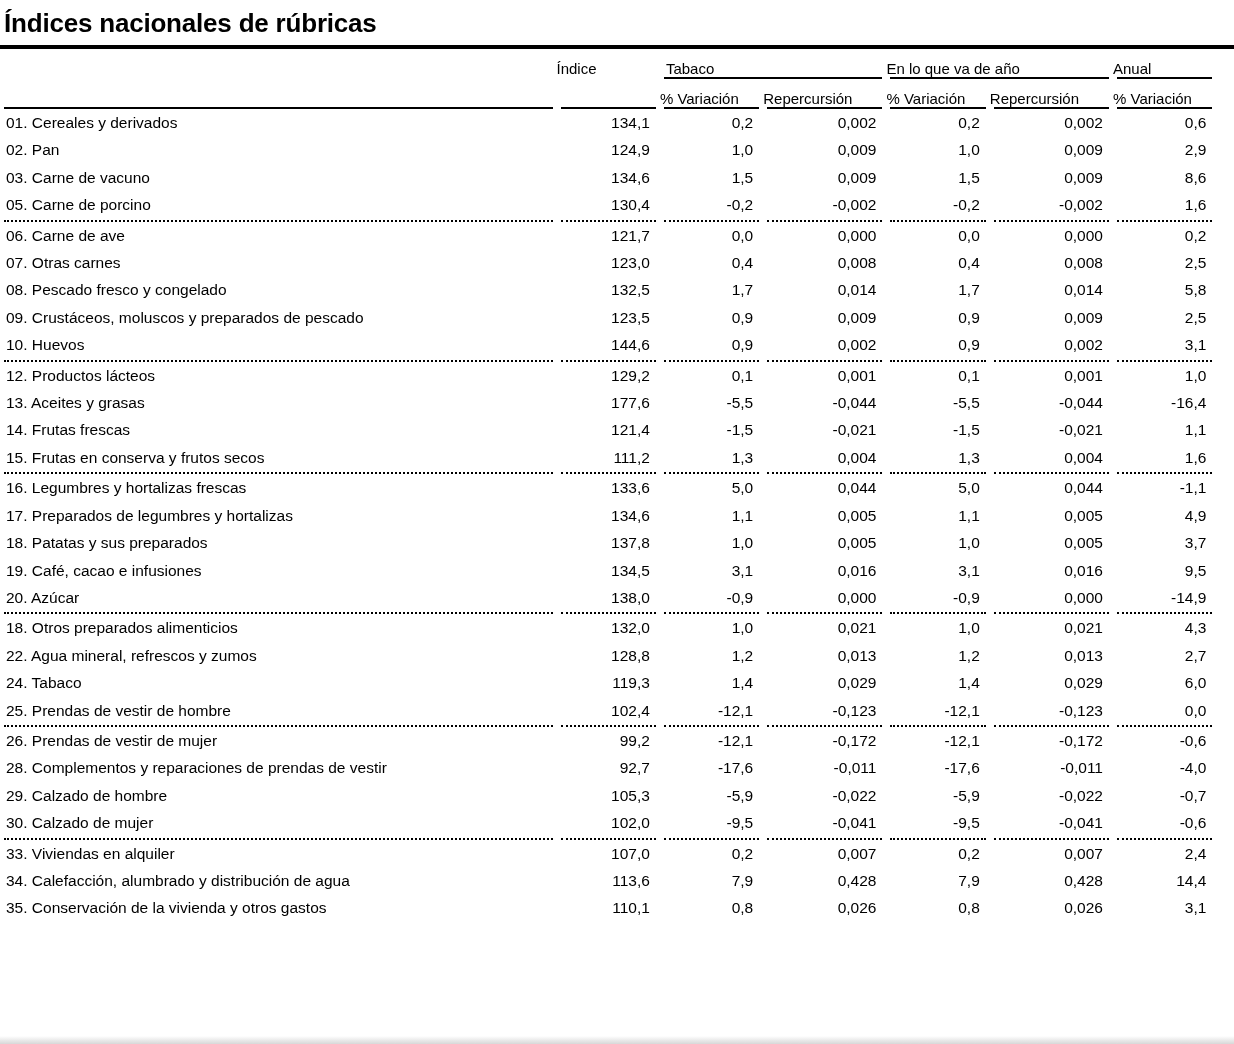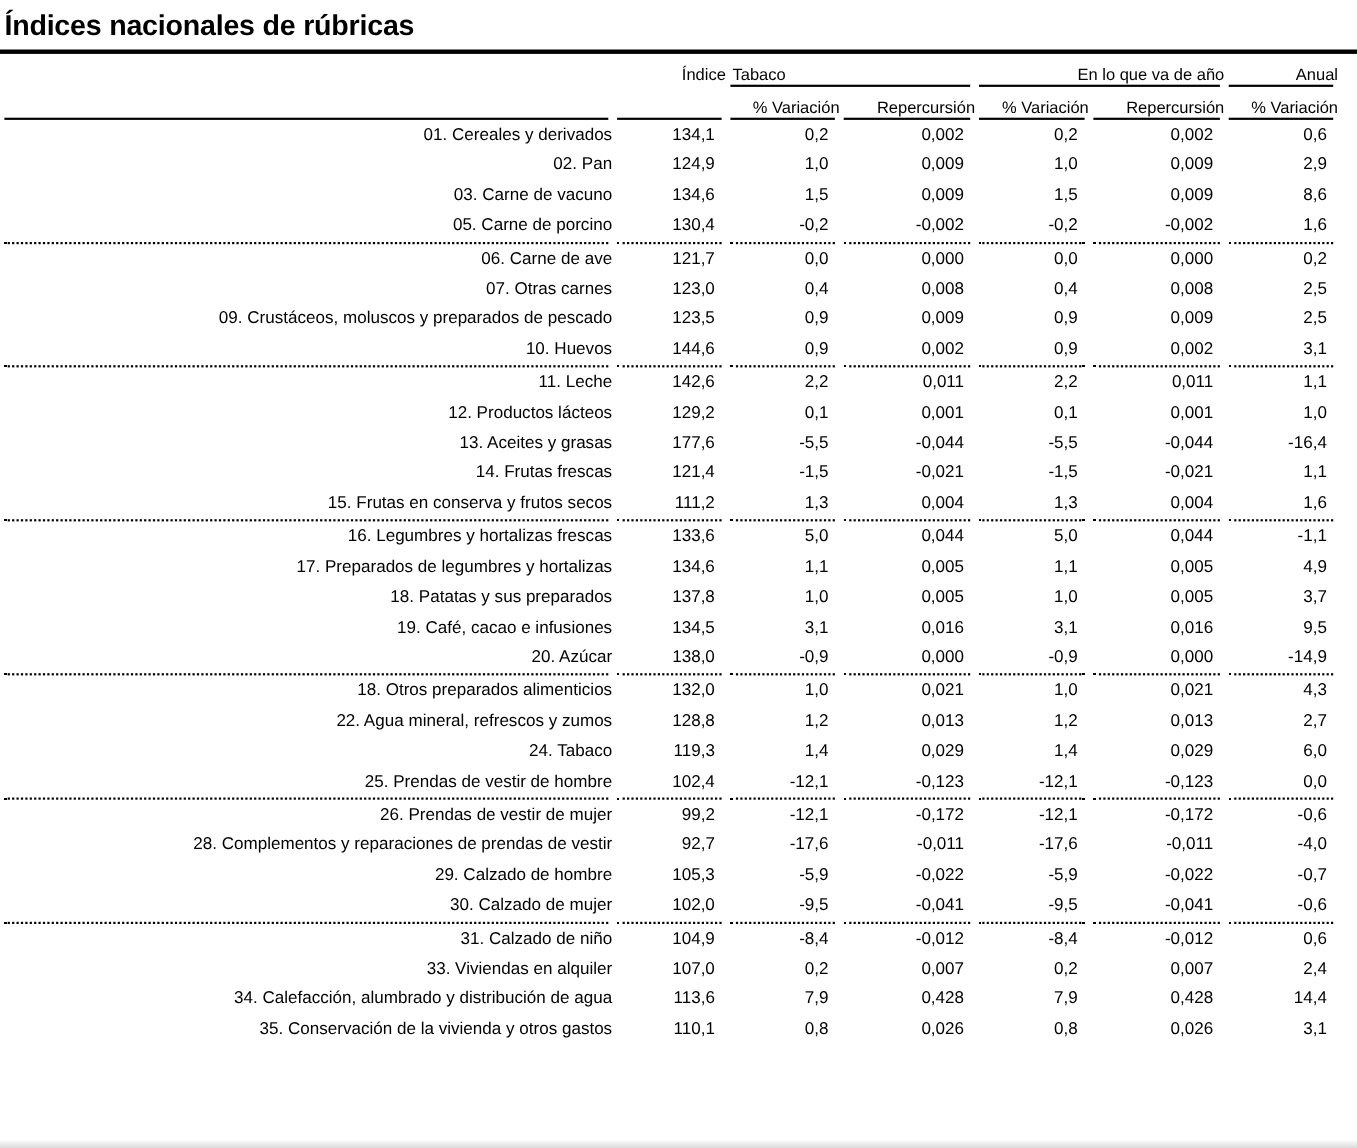--- a/index.html
+++ b/index.html
@@ -59,39 +59,39 @@
 
   
   .hdr-grp, .hdr-sub {
     font-size: 15px;
     height: 28px;
     white-space: nowrap;
   }
   .hdr-grp td, .hdr-sub td { padding-bottom: 2px; }
 
   .h-left   { text-align: left;  padding-left: 6px !important; }
-  .h-center { text-align: right; }
+  .h-center { text-align: left; }
 
   
   .rule-cell {
     position: relative;
   }
   .rule-cell > .seg {
     display: block;
     height: 2px;
     background: #000;
     margin: 0 4px;
   }
 
   
   tr.data-row { height: 27.4px; }
   tr.data-row td { height: 27.4px; line-height: 27.4px; }
 
   td.lbl {
-    text-align: right;
+    text-align: left;
     padding-left: 6px !important;
     white-space: nowrap;
     font-size: 15.5px;
   }
   td.num {
     text-align: right;
     padding-right: 10px !important;
     white-space: nowrap;
     font-size: 15.5px;
   }
@@ -275,20 +275,30 @@
         <td class="lbl">07. Otras carnes</td>
         <td class="num">123,0</td>
         <td class="num">0,4</td>
         <td class="num">0,008</td>
         <td class="num">0,4</td>
         <td class="num">0,008</td>
         <td class="num">2,5</td>
         <td></td>
       </tr>
       <tr class="data-row">
+        <td class="lbl">08. Pescado fresco y congelado</td>
+        <td class="num">132,5</td>
+        <td class="num">1,7</td>
+        <td class="num">0,014</td>
+        <td class="num">1,7</td>
+        <td class="num">0,014</td>
+        <td class="num">5,8</td>
+        <td></td>
+      </tr>
+      <tr class="data-row">
         <td class="lbl">09. Crustáceos, moluscos y preparados de pescado</td>
         <td class="num">123,5</td>
         <td class="num">0,9</td>
         <td class="num">0,009</td>
         <td class="num">0,9</td>
         <td class="num">0,009</td>
         <td class="num">2,5</td>
         <td></td>
       </tr>
       <tr class="data-row">
@@ -321,30 +331,20 @@
           <span class="dots"></span>
         </td>
         <td>
           <span class="dots"></span>
         </td>
         <td class="nodots">
           <span class="dots"></span>
         </td>
       </tr>
       <tr class="data-row">
-        <td class="lbl">11. Leche</td>
-        <td class="num">142,6</td>
-        <td class="num">2,2</td>
-        <td class="num">0,011</td>
-        <td class="num">2,2</td>
-        <td class="num">0,011</td>
-        <td class="num">1,1</td>
-        <td></td>
-      </tr>
-      <tr class="data-row">
         <td class="lbl">12. Productos lácteos</td>
         <td class="num">129,2</td>
         <td class="num">0,1</td>
         <td class="num">0,001</td>
         <td class="num">0,1</td>
         <td class="num">0,001</td>
         <td class="num">1,0</td>
         <td></td>
       </tr>
       <tr class="data-row">
@@ -605,30 +605,20 @@
           <span class="dots"></span>
         </td>
         <td>
           <span class="dots"></span>
         </td>
         <td class="nodots">
           <span class="dots"></span>
         </td>
       </tr>
       <tr class="data-row">
-        <td class="lbl">31. Calzado de niño</td>
-        <td class="num">104,9</td>
-        <td class="num">-8,4</td>
-        <td class="num">-0,012</td>
-        <td class="num">-8,4</td>
-        <td class="num">-0,012</td>
-        <td class="num">0,6</td>
-        <td></td>
-      </tr>
-      <tr class="data-row">
         <td class="lbl">33. Viviendas en alquiler</td>
         <td class="num">107,0</td>
         <td class="num">0,2</td>
         <td class="num">0,007</td>
         <td class="num">0,2</td>
         <td class="num">0,007</td>
         <td class="num">2,4</td>
         <td></td>
       </tr>
       <tr class="data-row">

